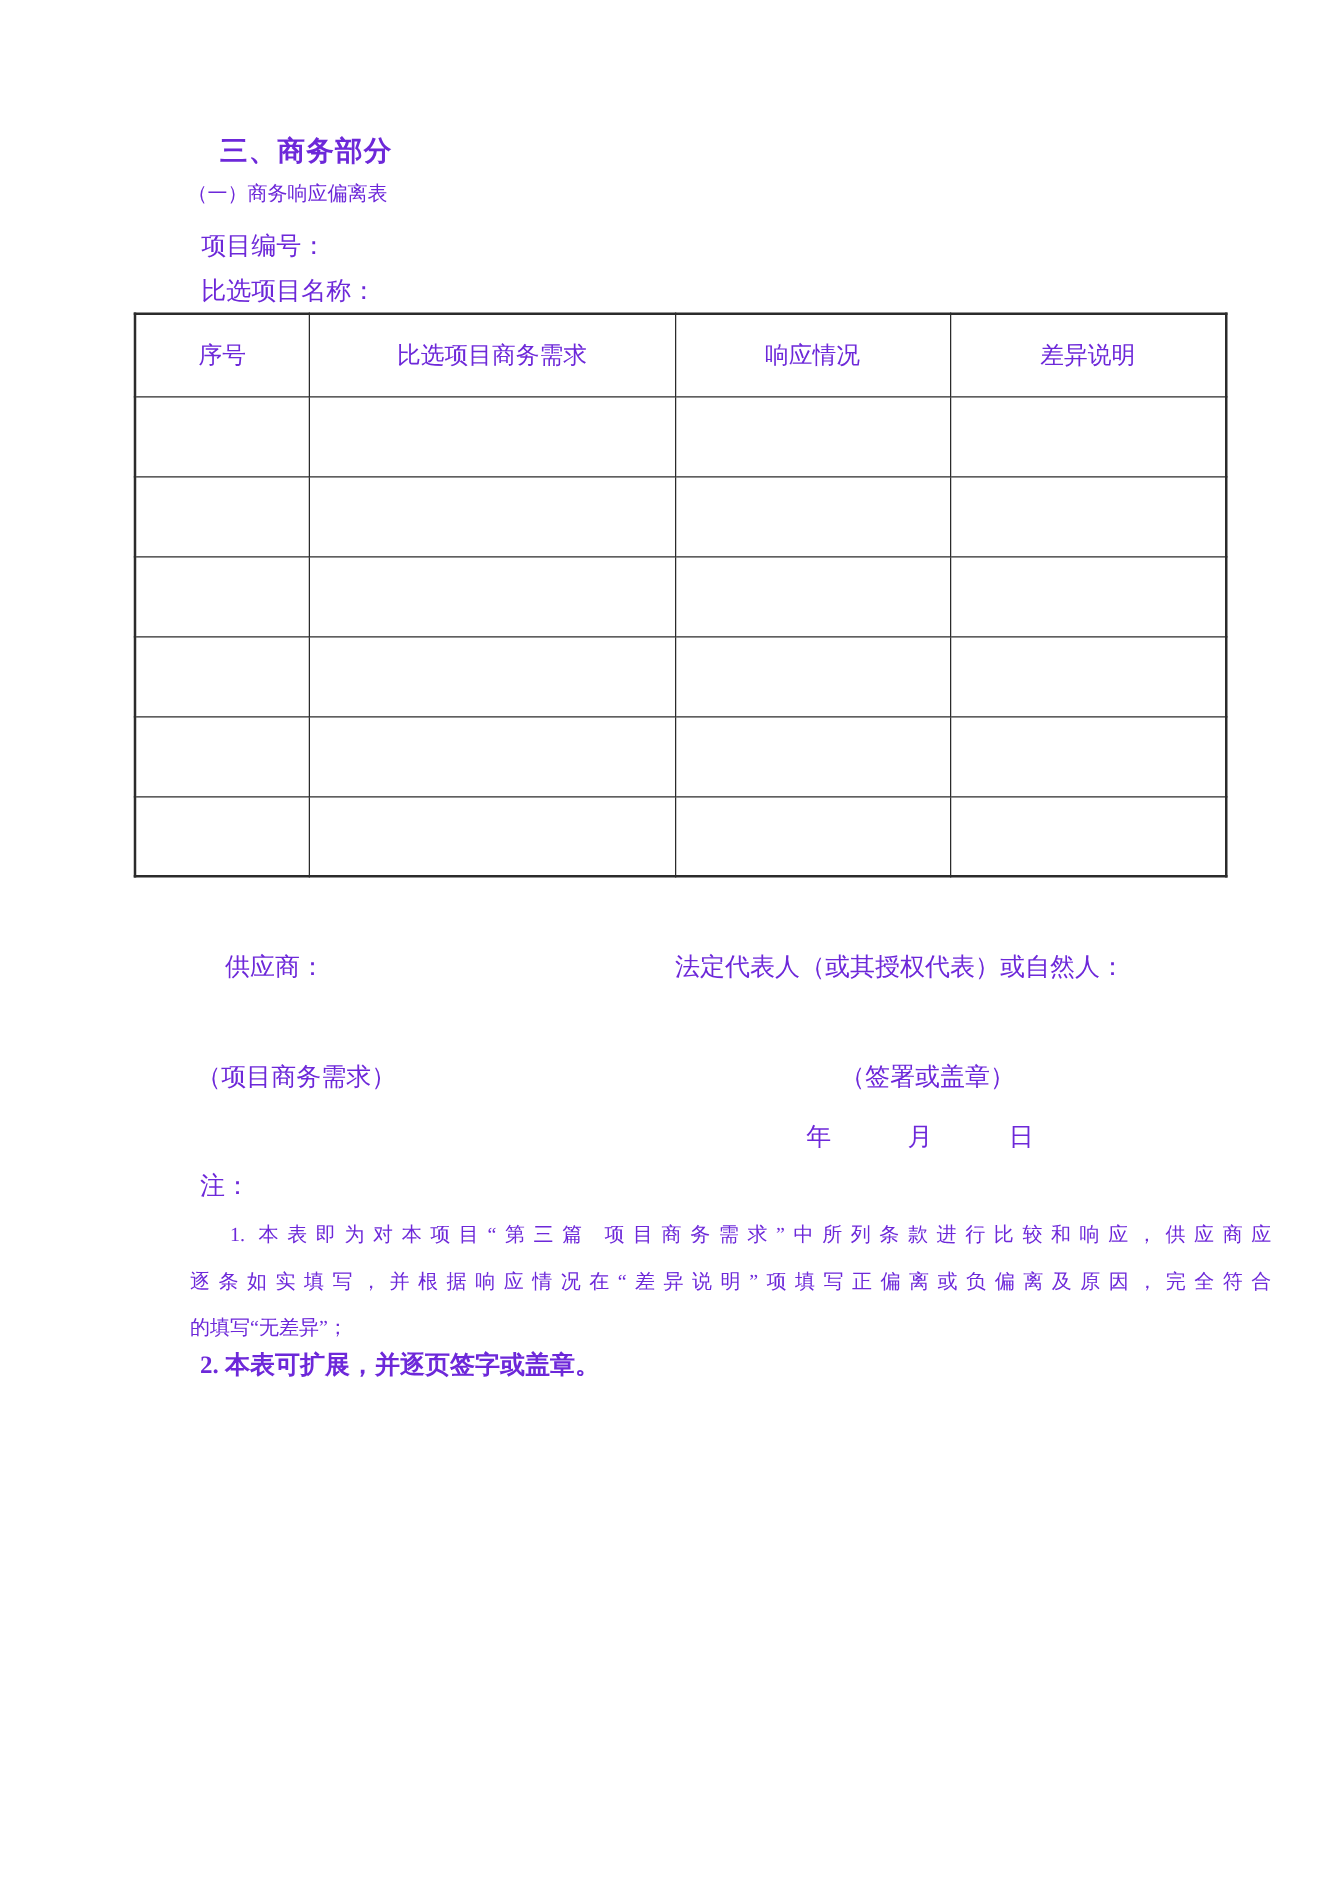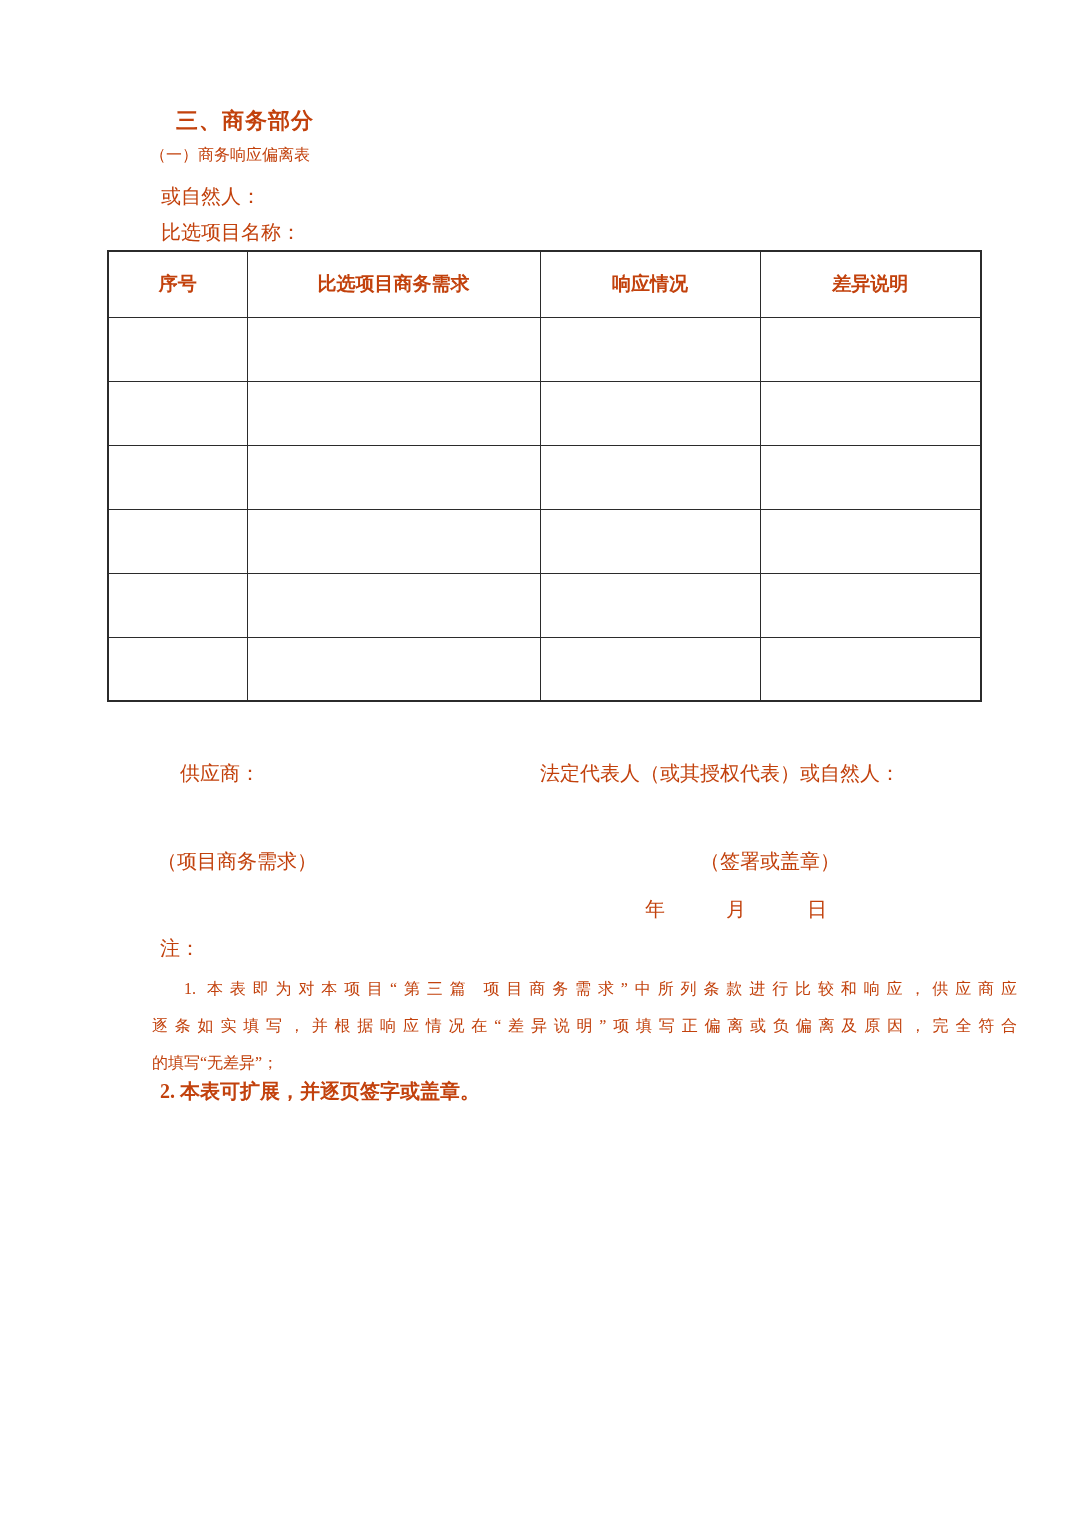--- a/index.html
+++ b/index.html
@@ -7,21 +7,21 @@
     padding: 0;
     background: #ffffff;
   }
   .page {
     position: relative;
     width: 1074px;
     height: 1520px;
     background: #ffffff;
     overflow: hidden;
     font-family: "Liberation Serif", "DejaVu Serif", serif;
-    color: #c2410c;
+    color: #6d28d9;
   }
   .abs { position: absolute; }
 
   .doc-heading {
     left: 176px;
     top: 106px;
     font-size: 22px;
     font-weight: bold;
     letter-spacing: 1px;
     white-space: nowrap;
@@ -51,36 +51,36 @@
     top: 250px;
     width: 873px;
     border-collapse: collapse;
     table-layout: fixed;
     border: 2px solid #2b2b2b;
   }
   table.deviation-table th,
   table.deviation-table td {
     border: 1px solid #2b2b2b;
     font-size: 19px;
-    font-weight: bold;
+    font-weight: normal;
     text-align: center;
     vertical-align: middle;
     padding: 0;
   }
   table.deviation-table thead tr { height: 66px; }
   table.deviation-table tbody tr { height: 64px; }
   .col-seq   { width: 139px; }
   .col-req   { width: 293px; }
   .col-resp  { width: 220px; }
   .col-diff  { width: 221px; }
 
   .sig-supplier      { left: 180px; top: 760px; font-size: 20px; white-space: nowrap; }
   .sig-legal-rep     { left: 540px; top: 760px; font-size: 20px; white-space: nowrap; }
   .seal-supplier     { left: 157px; top: 848px; font-size: 20px; white-space: nowrap; }
-  .seal-sign         { left: 672px; top: 848px; font-size: 20px; white-space: nowrap; margin-left: 28px; }
+  .seal-sign         { left: 672px; top: 848px; font-size: 20px; white-space: nowrap; }
 
   .date-line {
     left: 645px;
     top: 896px;
     font-size: 20px;
     display: flex;
     gap: 61px;
     white-space: nowrap;
   }
 
@@ -126,21 +126,21 @@
     letter-spacing: 2px;
   }
 </style>
 </head>
 <body>
 
 <div class="page">
 
   <div class="abs doc-heading">三、商务部分</div>
   <div class="abs doc-subheading">（一）商务响应偏离表</div>
-  <div class="abs field-label-1">或自然人：</div>
+  <div class="abs field-label-1">项目编号：</div>
   <div class="abs field-label-2">比选项目名称：</div>
 
   <table class="deviation-table">
     <colgroup>
       <col class="col-seq">
       <col class="col-req">
       <col class="col-resp">
       <col class="col-diff">
     </colgroup>
     <thead>

